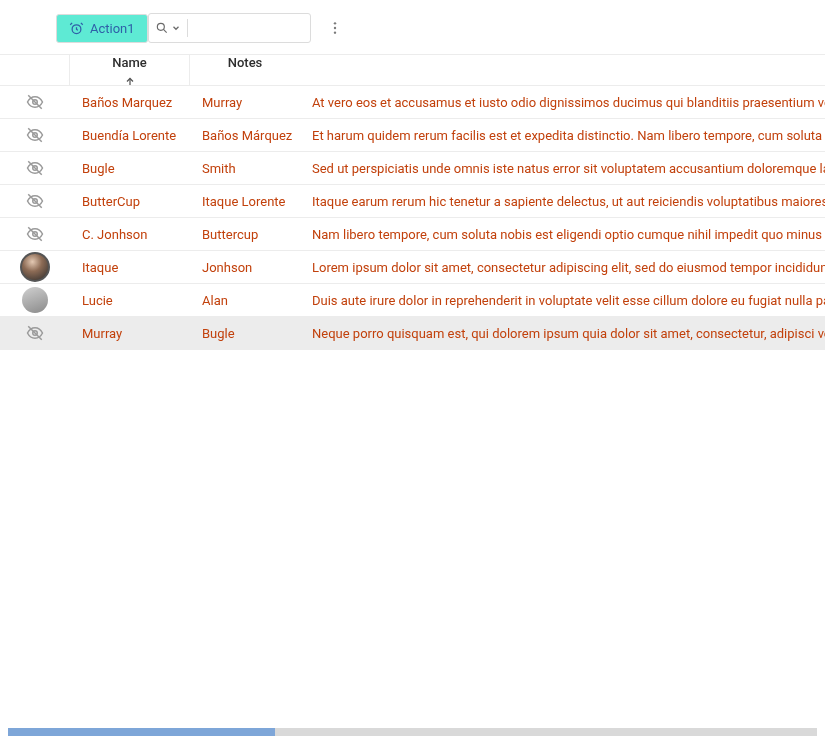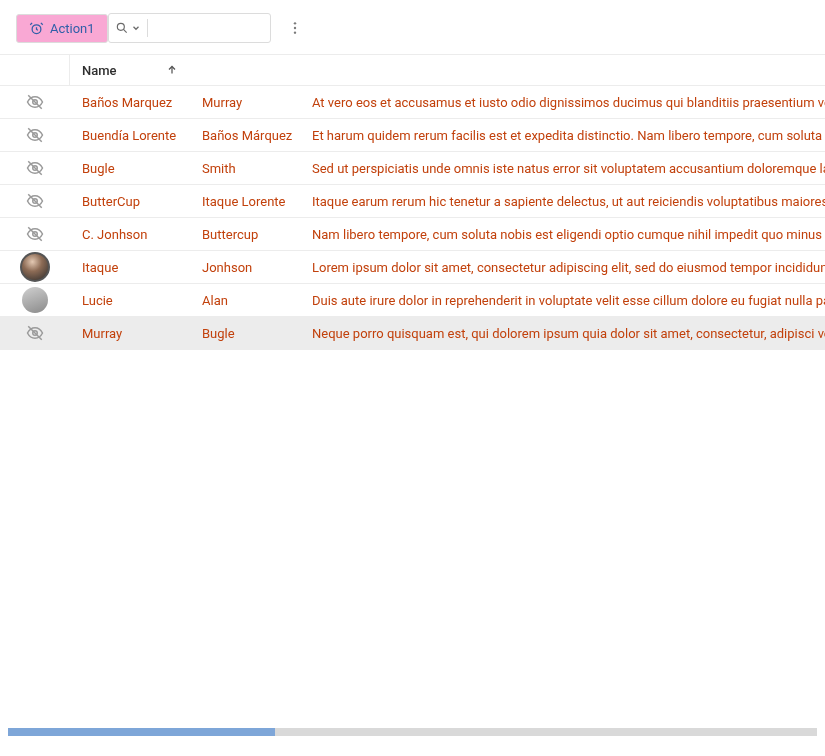--- a/index.html
+++ b/index.html
@@ -29,21 +29,22 @@
     padding:8px 16px 0 16px;
   }
   .action-btn{
     display:flex;align-items:center;gap:6px;
     border:1px solid var(--border);
     border-radius:3px;
     padding:6px 12px;
     color:var(--accent);
     font-size:13px;
     cursor:pointer;
-    background:#f9a8d4;
+    background:#5eead4;
+    margin-left:40px;
   }
   .title{
     flex:1;text-align:center;
     font-size:17px;
     letter-spacing:.5px;
     color:#4a4a4a;
   }
   .search-wrap{
     display:flex;align-items:center;
     border:1px solid var(--border);
@@ -76,20 +77,21 @@
     color:#2e2e2e;
     font-weight:500;
     height:30px;
   }
   .thead .cell{
     border-right:1px solid var(--border-light);
     padding:0 12px;
     display:flex;align-items:center;justify-content:center;
     gap:6px;
     height:100%;
+    flex-direction:column;
   }
   .thead .cell:first-child{border-right:1px solid var(--border-light);}
   .thead .cell:last-child{border-right:none;justify-content:flex-start;}
   .thead .cell.name{justify-content:space-between;}
   .sort-arrow{color:#555;}
   .trow{
     color:#c2410c;
     font-size:13px;
   }
   .trow .cell{
@@ -176,20 +178,23 @@
     <div class="cell"></div>
     <div class="cell name">
       <span>Name</span>
       <span class="sort-arrow">
         <svg width="12" height="12" viewBox="0 0 24 24" fill="none" stroke="currentColor" stroke-width="2.5">
           <path d="M12 19V5"></path>
             <path d="m6 11 6-6 6 6"></path>
         </svg>
       </span>
     </div>
+    <div class="cell">
+      <span>Notes</span>
+    </div>
   </div>
   <div id="rows">
       <div class="trow">
         <div class="cell avatar">
           <div class="eye-slash">
             <svg width="18" height="18" viewBox="0 0 24 24" fill="none" stroke="currentColor" stroke-width="2">
   <path d="M2 12s3.5-7 10-7 10 7 10 7-3.5 7-10 7S2 12 2 12Z"></path>
               <circle cx="12" cy="12" r="3"></circle>
               <path d="M3 3l18 18"></path>
 </svg>

